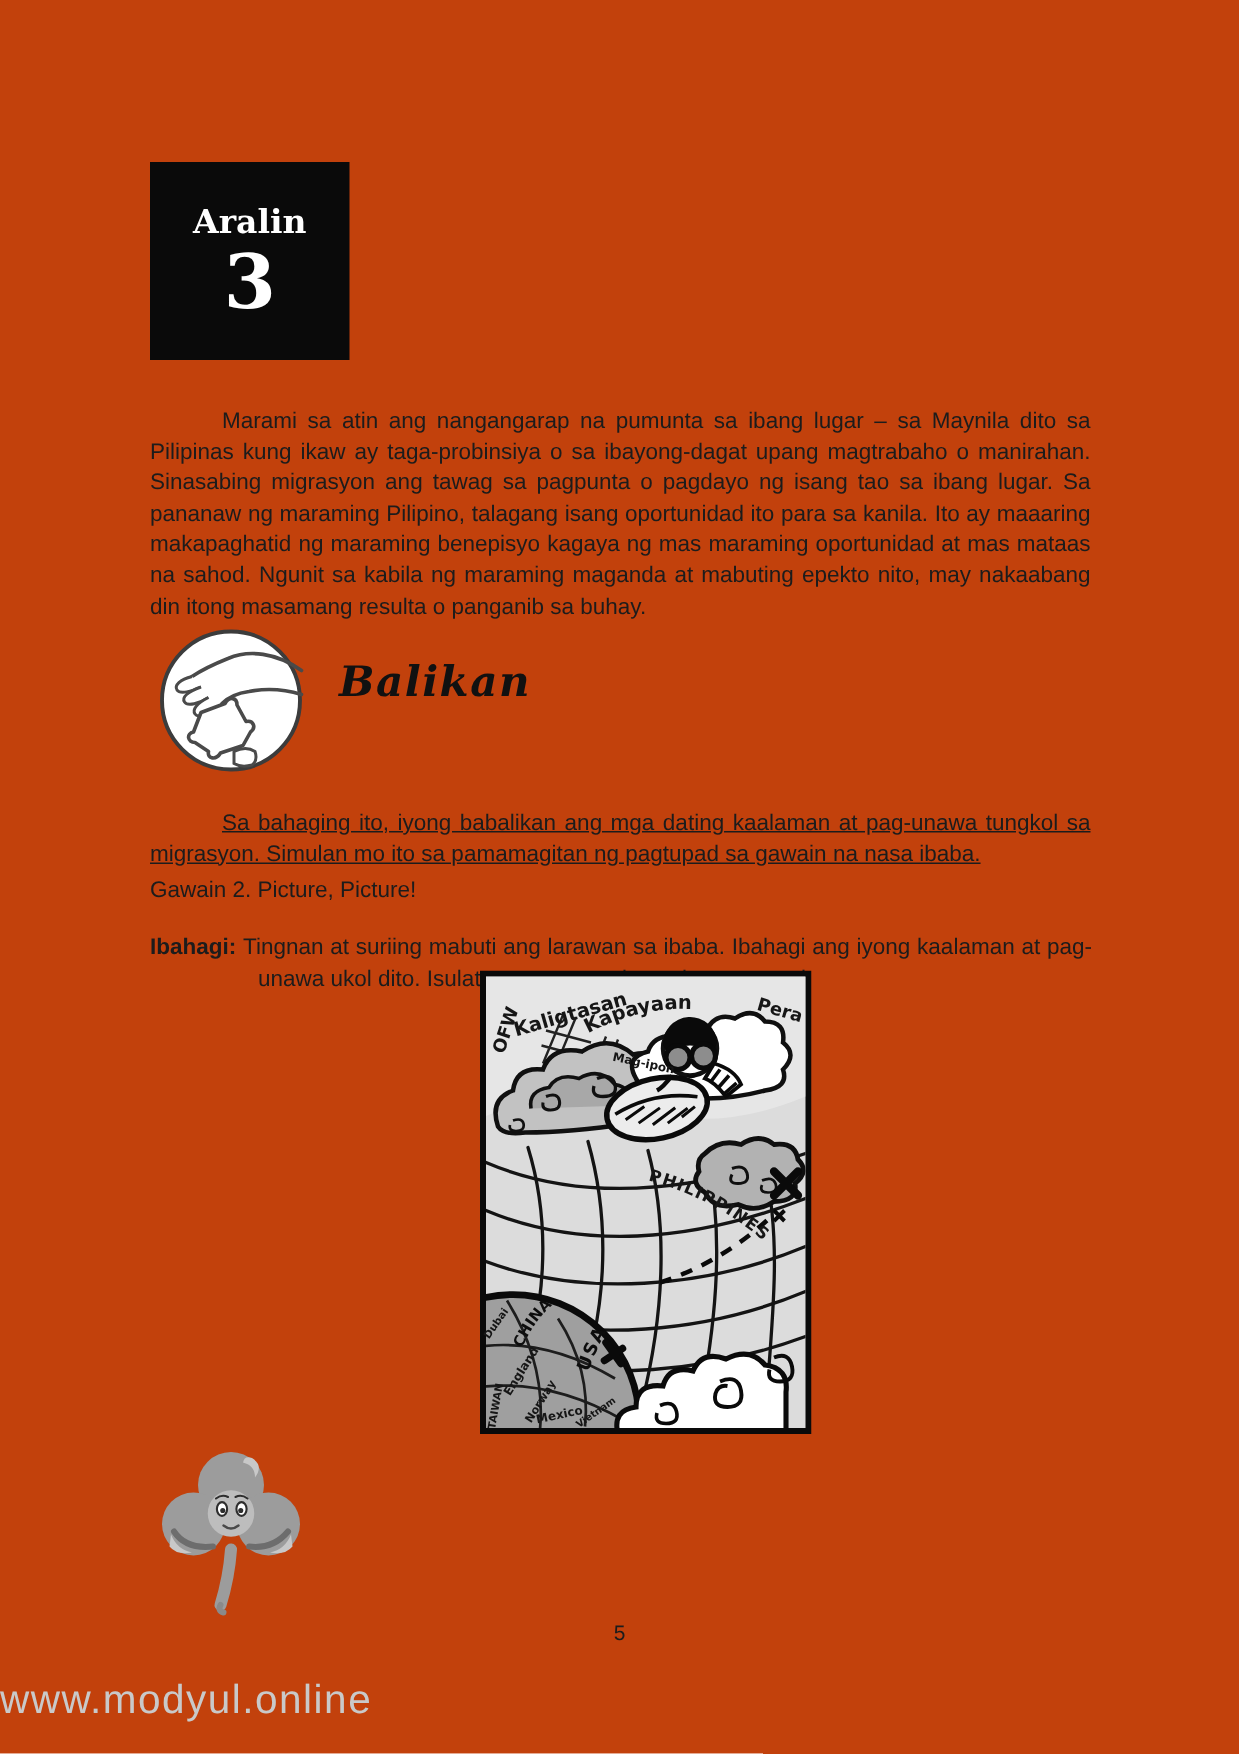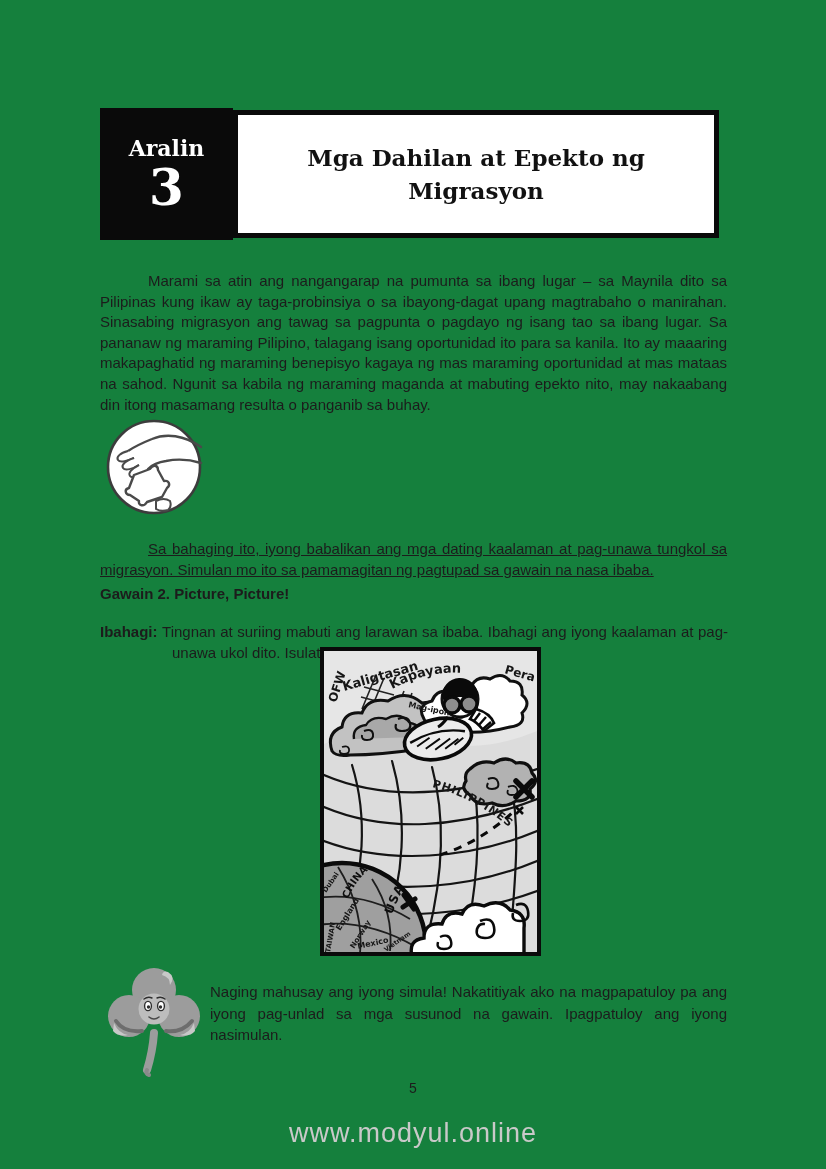--- a/index.html
+++ b/index.html
@@ -1,17 +1,17 @@
 <!DOCTYPE html>
 <html><head>
 <meta charset="utf-8">
 <style>
   html,body{margin:0;padding:0;background:#ffffff;}
   .page{
-    position:relative;width:826px;height:1169px;background:#15803d;
+    position:relative;width:826px;height:1169px;background:#c2410c;
     font-family:"Liberation Sans",sans-serif;color:#1c1c1c;overflow:hidden;
   }
   
   .lesson-box{
     position:absolute;left:100px;top:108px;width:133px;height:132px;
     background:#0a0a0a;color:#ffffff;display:flex;flex-direction:column;
     align-items:center;justify-content:center;gap:2px;
   }
   .lesson-label{font-family:"DejaVu Serif",serif;font-weight:bold;font-size:22px;}
   .lesson-number{font-family:"DejaVu Serif",serif;font-weight:bold;font-size:50px;line-height:50px;}
@@ -34,74 +34,72 @@
   .p2{top:522px;text-decoration:underline;}
   .bold{font-weight:bold;}
   
   .balikan-icon{position:absolute;left:104px;top:417px;width:100px;height:100px;}
   .balikan-heading{
     position:absolute;left:226px;top:438px;
     font-family:"DejaVu Serif",serif;font-weight:bold;font-style:italic;
     font-size:28px;letter-spacing:1px;color:#111;
   }
   
-  .gawain-heading{position:absolute;left:100px;top:585px;font-size:15px;font-weight:bold;}
+  .gawain-heading{position:absolute;left:100px;top:585px;font-size:15px;font-weight:normal;}
   .panuto{
     position:absolute;left:100px;top:606px;width:628px;
     font-size:15px;line-height:21px;text-align:justify;
     padding-left:72px;text-indent:-72px;box-sizing:border-box;
   }
   
   .illustration{position:absolute;left:320px;top:647px;width:221px;height:309px;}
   
   .mascot{position:absolute;left:104px;top:963px;width:100px;height:115px;}
   .closing-text{
     position:absolute;left:210px;top:966px;width:517px;
     font-size:15px;line-height:21.5px;text-align:justify;
   }
   
   .page-number{position:absolute;left:0;top:1080px;width:826px;text-align:center;font-size:14px;color:#1c1c1c;}
   .watermark{
-    position:absolute;left:0;top:1118px;width:826px;text-align:center;
+    position:absolute;left:0;top:1118px;width:826px;text-align:left;
     font-size:27px;color:#c9c9c9;letter-spacing:1px;
   }
   .sketch-label{font-family:"DejaVu Sans",sans-serif;font-weight:bold;fill:#161616;}
 </style>
 </head>
 <body>
 
 <div class="page">
 
   <div class="lesson-box">
     <div class="lesson-label">Aralin</div>
     <div class="lesson-number">3</div>
   </div>
-  <div class="title-box">
-    <div class="title-text">Mga Dahilan at Epekto ng Migrasyon</div>
-  </div>
 
   <p class="para indent p1">Marami sa atin ang nangangarap na pumunta sa ibang lugar – sa Maynila dito sa Pilipinas kung ikaw ay taga-probinsiya o sa ibayong-dagat upang magtrabaho o manirahan. Sinasabing migrasyon ang tawag sa pagpunta o pagdayo ng isang tao sa ibang lugar. Sa pananaw ng maraming Pilipino, talagang isang oportunidad ito para sa kanila. Ito ay maaaring makapaghatid ng maraming benepisyo kagaya ng mas maraming oportunidad at mas mataas na sahod. Ngunit sa kabila ng maraming maganda at mabuting epekto nito, may nakaabang din itong masamang resulta o panganib sa buhay.</p>
 
   <div class="balikan-icon">
     <svg viewBox="0 0 100 100" width="100" height="100">
       <circle cx="50" cy="50" r="46" fill="#ffffff" stroke="#3c3c3c" stroke-width="2.6"></circle>
 
       <path d="M97,30 C80,18 62,16 48,22 C38,26 30,30 24,34" fill="none" stroke="#4a4a4a" stroke-width="2.4" stroke-linecap="round"></path>
       <path d="M97,46 C84,42 72,42 62,44 C55,45 48,48 44,52" fill="none" stroke="#4a4a4a" stroke-width="2.4" stroke-linecap="round"></path>
 
       <path d="M24,34 C16,36 12,40 14,43 C16,46 24,44 30,41" fill="#fff" stroke="#4a4a4a" stroke-width="2"></path>
       <path d="M30,41 C21,44 17,48 19,51 C21,54 29,52 35,48" fill="#fff" stroke="#4a4a4a" stroke-width="2"></path>
       <path d="M35,48 C27,52 24,56 26,59 C28,62 36,59 41,55" fill="#fff" stroke="#4a4a4a" stroke-width="2"></path>
       <path d="M41,55 C36,58 34,61 36,63 C39,66 45,63 48,59" fill="#fff" stroke="#4a4a4a" stroke-width="2"></path>
 
       <path d="M30,58 L46,52 C49,47 54,48 54,53 L60,64 C65,63 67,68 63,71 L58,80 L43,85 C40,90 34,89 35,84 L26,78 C21,78 20,72 25,71 Z" fill="#ffffff" stroke="#4a4a4a" stroke-width="2.4" stroke-linejoin="round"></path>
 
       <path d="M52,84 q8,-4 14,0 q2,6 -2,9 q-7,2 -12,-1 Z" fill="#ffffff" stroke="#4a4a4a" stroke-width="2"></path>
     </svg>
   </div>
+  <div class="balikan-heading">Balikan</div>
 
   <p class="para indent p2">Sa bahaging ito, iyong babalikan ang mga dating kaalaman at pag-unawa tungkol sa migrasyon. Simulan mo ito sa pamamagitan ng pagtupad sa gawain na nasa ibaba.</p>
 
   <div class="gawain-heading">Gawain 2. Picture, Picture!</div>
   <p class="panuto"><span class="bold">Ibahagi:</span>&nbsp;<span>Tingnan at suriing mabuti ang larawan sa ibaba. Ibahagi ang iyong kaalaman at pag-unawa ukol dito. Isulat ang sagot sa isang buong papel.</span></p>
 
   <div class="illustration">
     <svg viewBox="0 0 221 309" width="221" height="309">
       <defs>
         <clipPath id="frame">
@@ -231,18 +229,17 @@
 
       <circle cx="50" cy="46" r="15.5" fill="#bdbdbd"></circle>
       <ellipse cx="44" cy="43" rx="3.4" ry="4.6" fill="#ffffff" stroke="#2e2e2e" stroke-width="1.4"></ellipse>
       <ellipse cx="57" cy="43" rx="3.4" ry="4.6" fill="#ffffff" stroke="#2e2e2e" stroke-width="1.4"></ellipse>
       <circle cx="44.5" cy="44" r="1.7" fill="#2e2e2e"></circle>
       <circle cx="56.5" cy="44" r="1.7" fill="#2e2e2e"></circle>
       <path d="M40,36 q4,-3 8,-1 M53,35 q4,-2 8,1" fill="none" stroke="#2e2e2e" stroke-width="1.4" stroke-linecap="round"></path>
       <path d="M45,54 q5,4 10,0" fill="none" stroke="#4a4a4a" stroke-width="1.6" stroke-linecap="round"></path>
     </svg>
   </div>
-  <p class="closing-text">Naging mahusay ang iyong simula! Nakatitiyak ako na magpapatuloy pa ang iyong pag-unlad sa mga susunod na gawain. Ipagpatuloy ang iyong nasimulan.</p>
 
   <div class="page-number">5</div>
   <div class="watermark">www.modyul.online</div>
 
 </div>
 
 </body></html>

